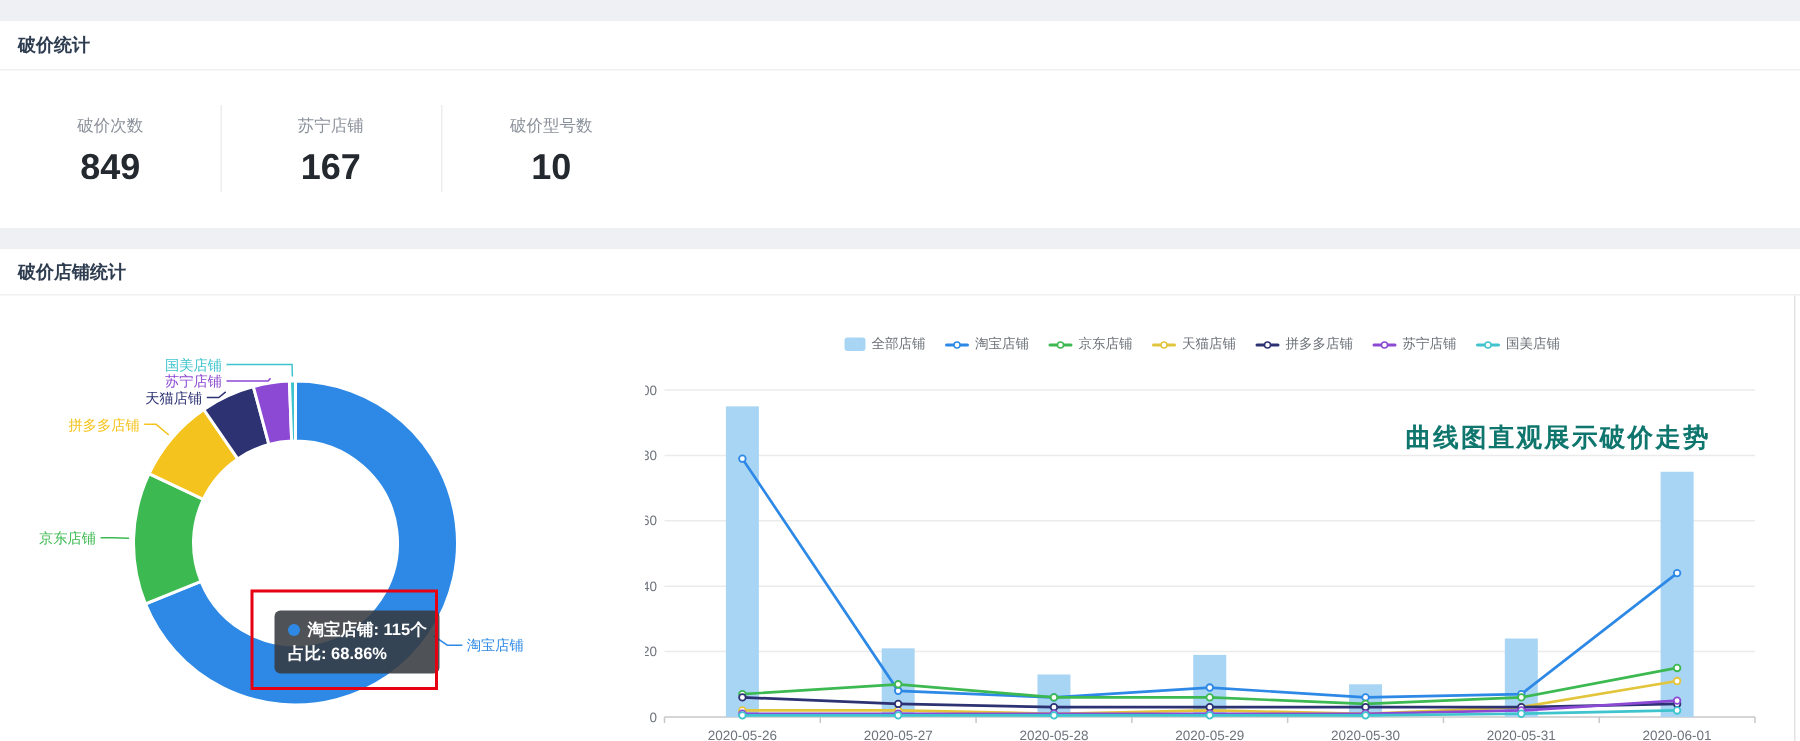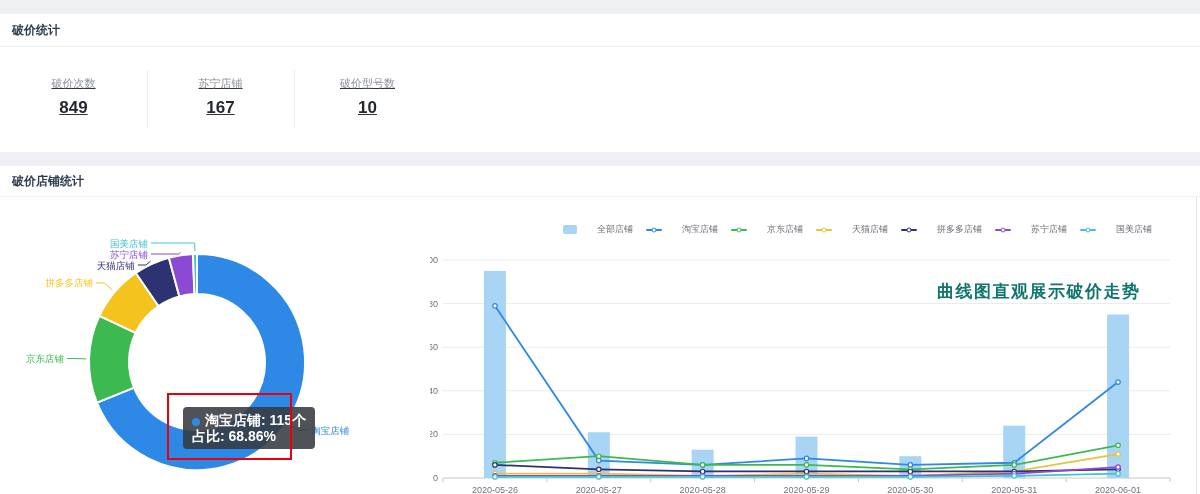--- a/index.html
+++ b/index.html
@@ -15,50 +15,50 @@
   .card-header {
     height:33px;
     display:flex; align-items:center;
     padding:0 12px;
     border-bottom:1px solid #f0f0f0;
     font-size:12px; font-weight:700; color:#2e3c50;margin-top:14px;
   }
   
   #stats-card { height:138px; }
   .stats-row { display:flex; padding-top:29px; }
-  .stat { width:147px; text-align:center; position:relative;text-decoration:underline; }
+  .stat { width:147px; text-align:center; position:relative; }
   .stat + .stat::before {
     content:""; position:absolute; left:0; top:-6px; height:58px; width:1px; background:#ededed;
   }
   .stat-label { font-size:11px; color:#8b919b; }
-  .stat-value { font-size:17px; font-weight:700; color:#24292f; margin-top:7px; }
+  .stat-value { font-size:24px; font-weight:700; color:#24292f; margin-top:7px; }
   
   #shops-card { margin-top:8px; height:444px; }
   #shops-card .card-header { height:31px; }
   .chart-body { position:relative; height:316px; width:1200px; }
   #donut-svg { position:absolute; left:20px; top:38px; }
   #trend-svg { position:absolute; left:430px; top:54px; }
   svg { font-family:inherit; }
   
   .tooltip {
     position:absolute; left:183px; top:210px;
     background:rgba(55,58,64,.88); color:#fff;
     border-radius:4px; padding:5px 9px;
-    font-size:14px; font-weight:700; line-height:16px; white-space:nowrap;
+    font-size:11px; font-weight:700; line-height:16px; white-space:nowrap;
     z-index:3;
   }
   .tt-dot { display:inline-block; width:8px; height:8px; border-radius:50%; margin-right:5px; vertical-align:-1px; }
   
   .red-rect { position:absolute; left:167px; top:196px; width:125px; height:67px; border:2px solid #e60012; z-index:4; }
   .red-note { position:absolute; color:#0f766e; font-weight:700; font-size:17px; letter-spacing:1.5px; z-index:4; white-space:nowrap; }
   .note-donut { left:228px; top:274px; }
   .note-trend { left:937px; top:83px; }
   
   .legend { position:absolute; left:563px; top:26px; display:flex; align-items:center; gap:13px; }
-  .lg-item { display:flex; align-items:center; gap:20px; cursor:pointer; }
+  .lg-item { display:flex; align-items:center; gap:4px; cursor:pointer; }
   .lg-label { font-size:9px; color:#6b7077; }
   .lg-bar { width:14px; height:9px; border-radius:2px; display:inline-block; }
   .lg-line { position:relative; width:16px; height:2px; border-radius:1px; display:inline-block; }
   .lg-dot { position:absolute; left:50%; top:50%; transform:translate(-50%,-50%); width:5px; height:5px; background:#fff; border:1.2px solid; border-radius:50%; }
   .right-edge { position:absolute; right:3px; top:0; bottom:0; width:1px; background:#e3e3e3; }
 </style>
 </head>
 <body>
 
 <section class="card" id="stats-card">

